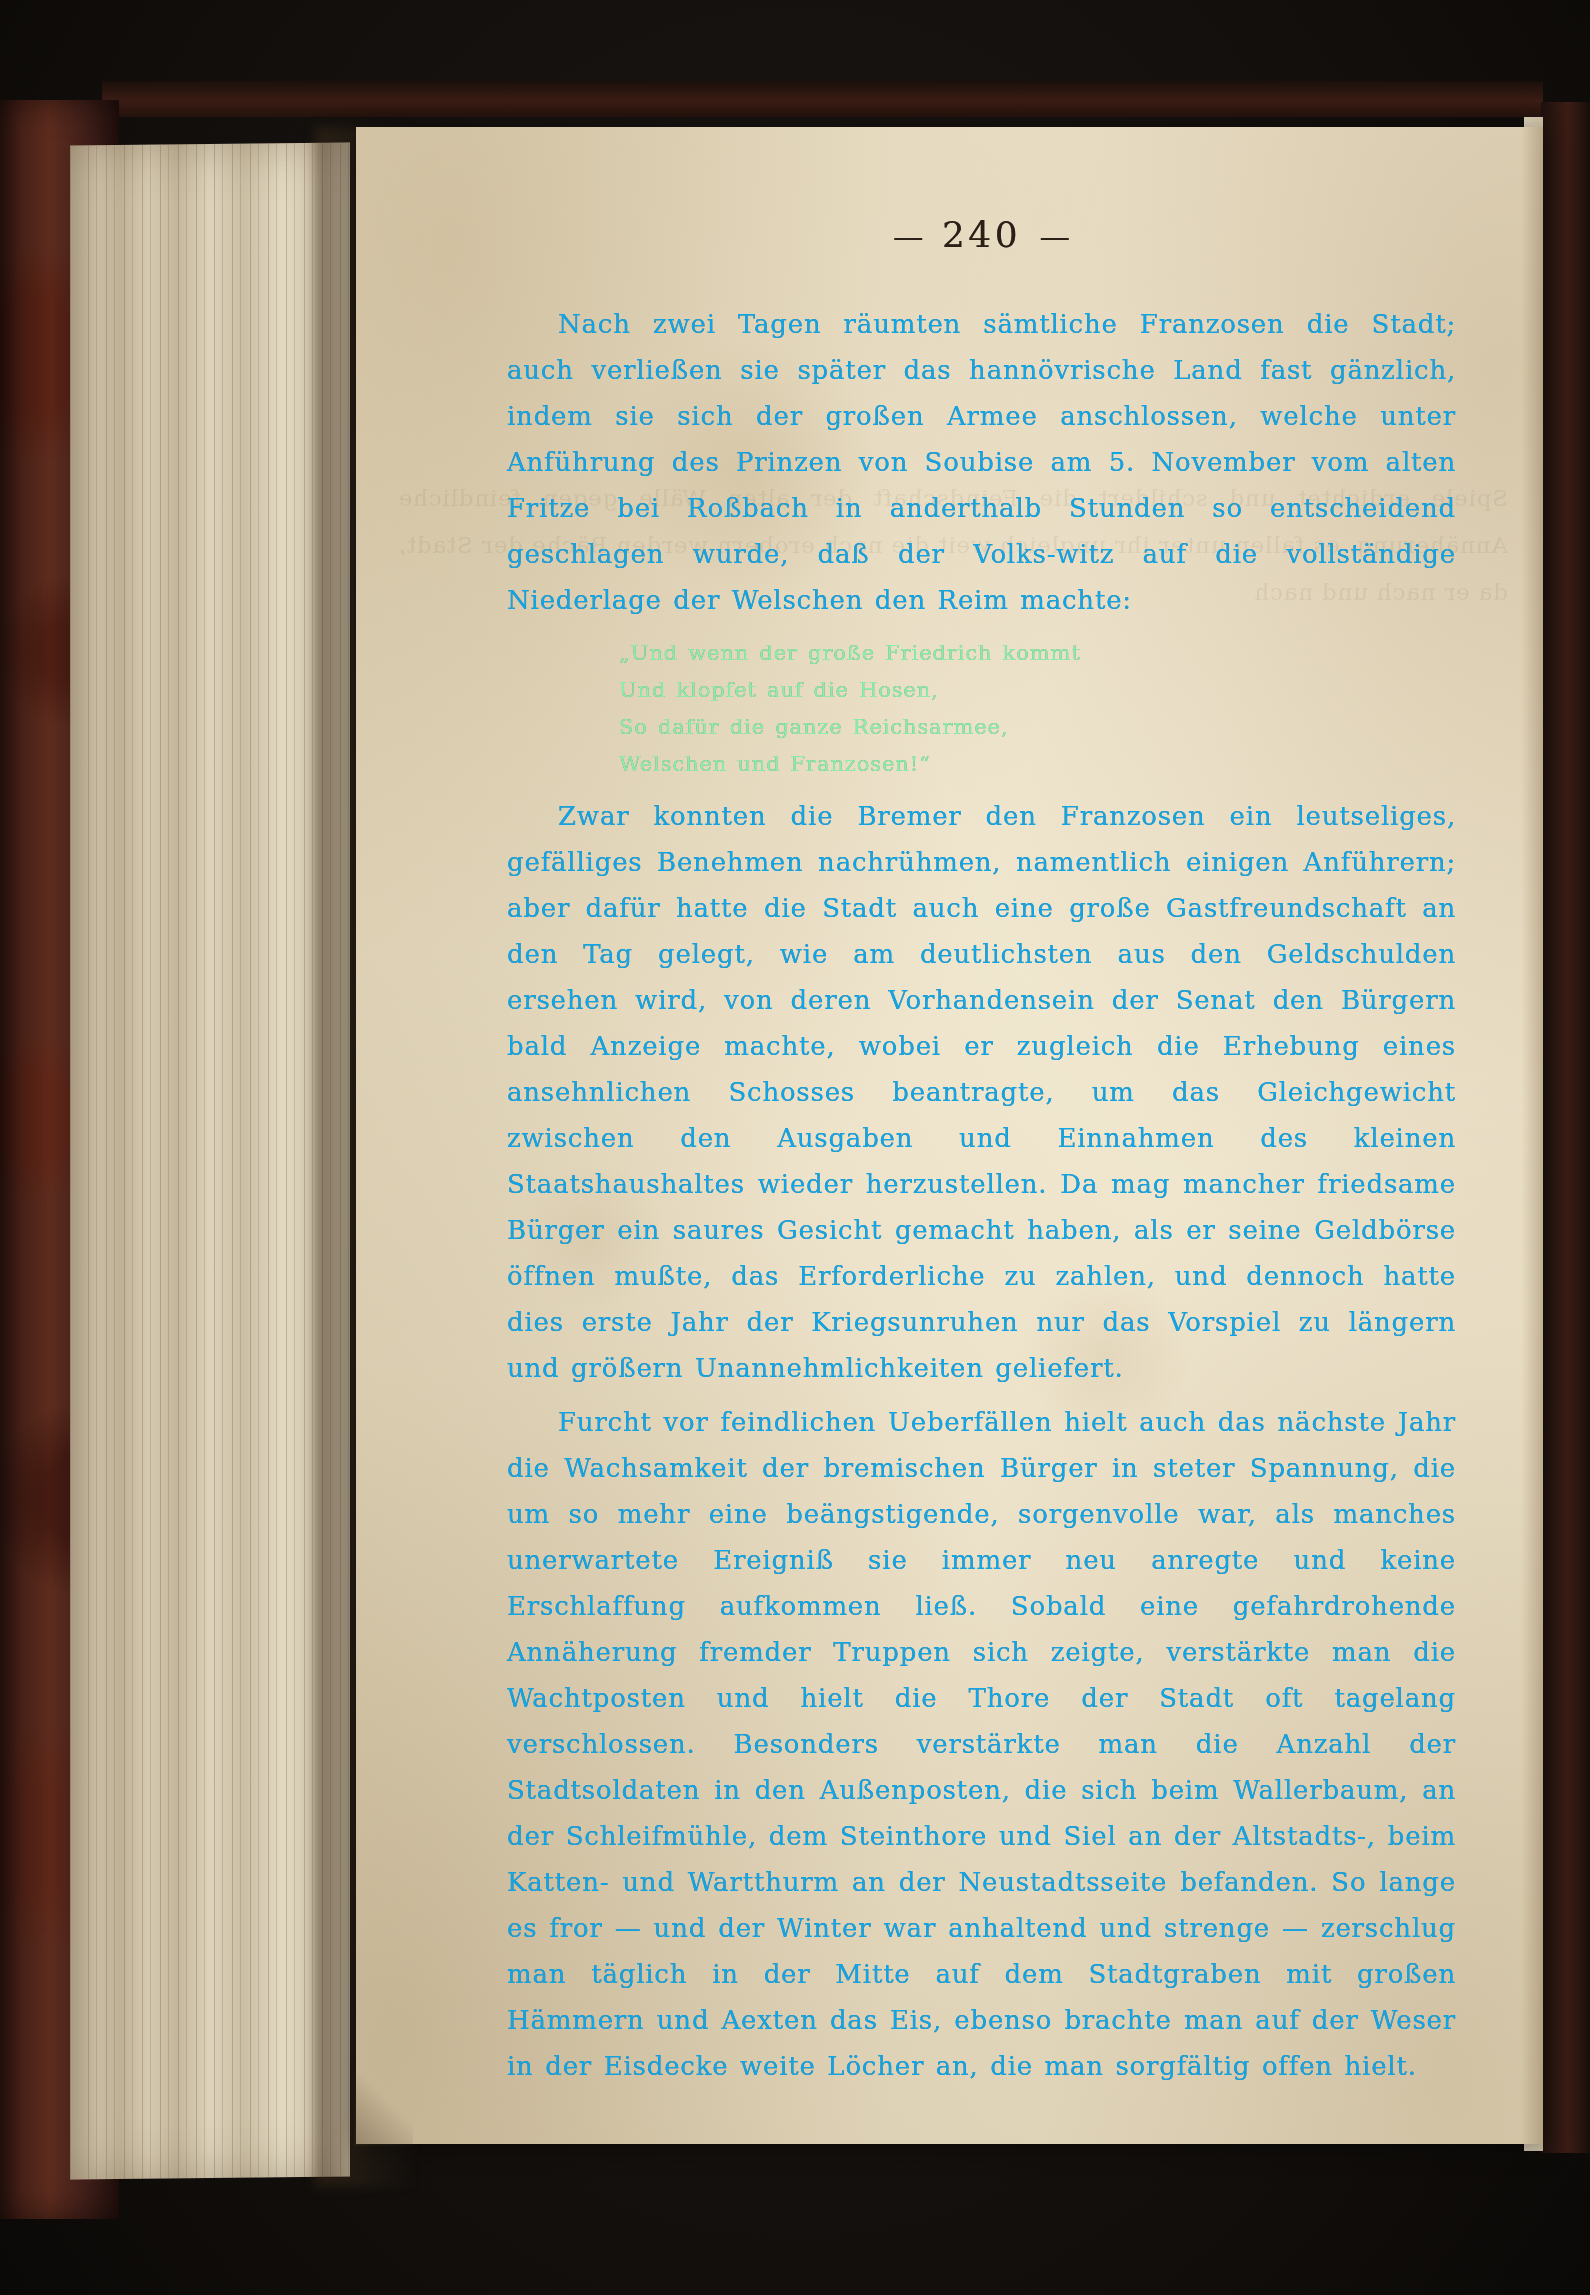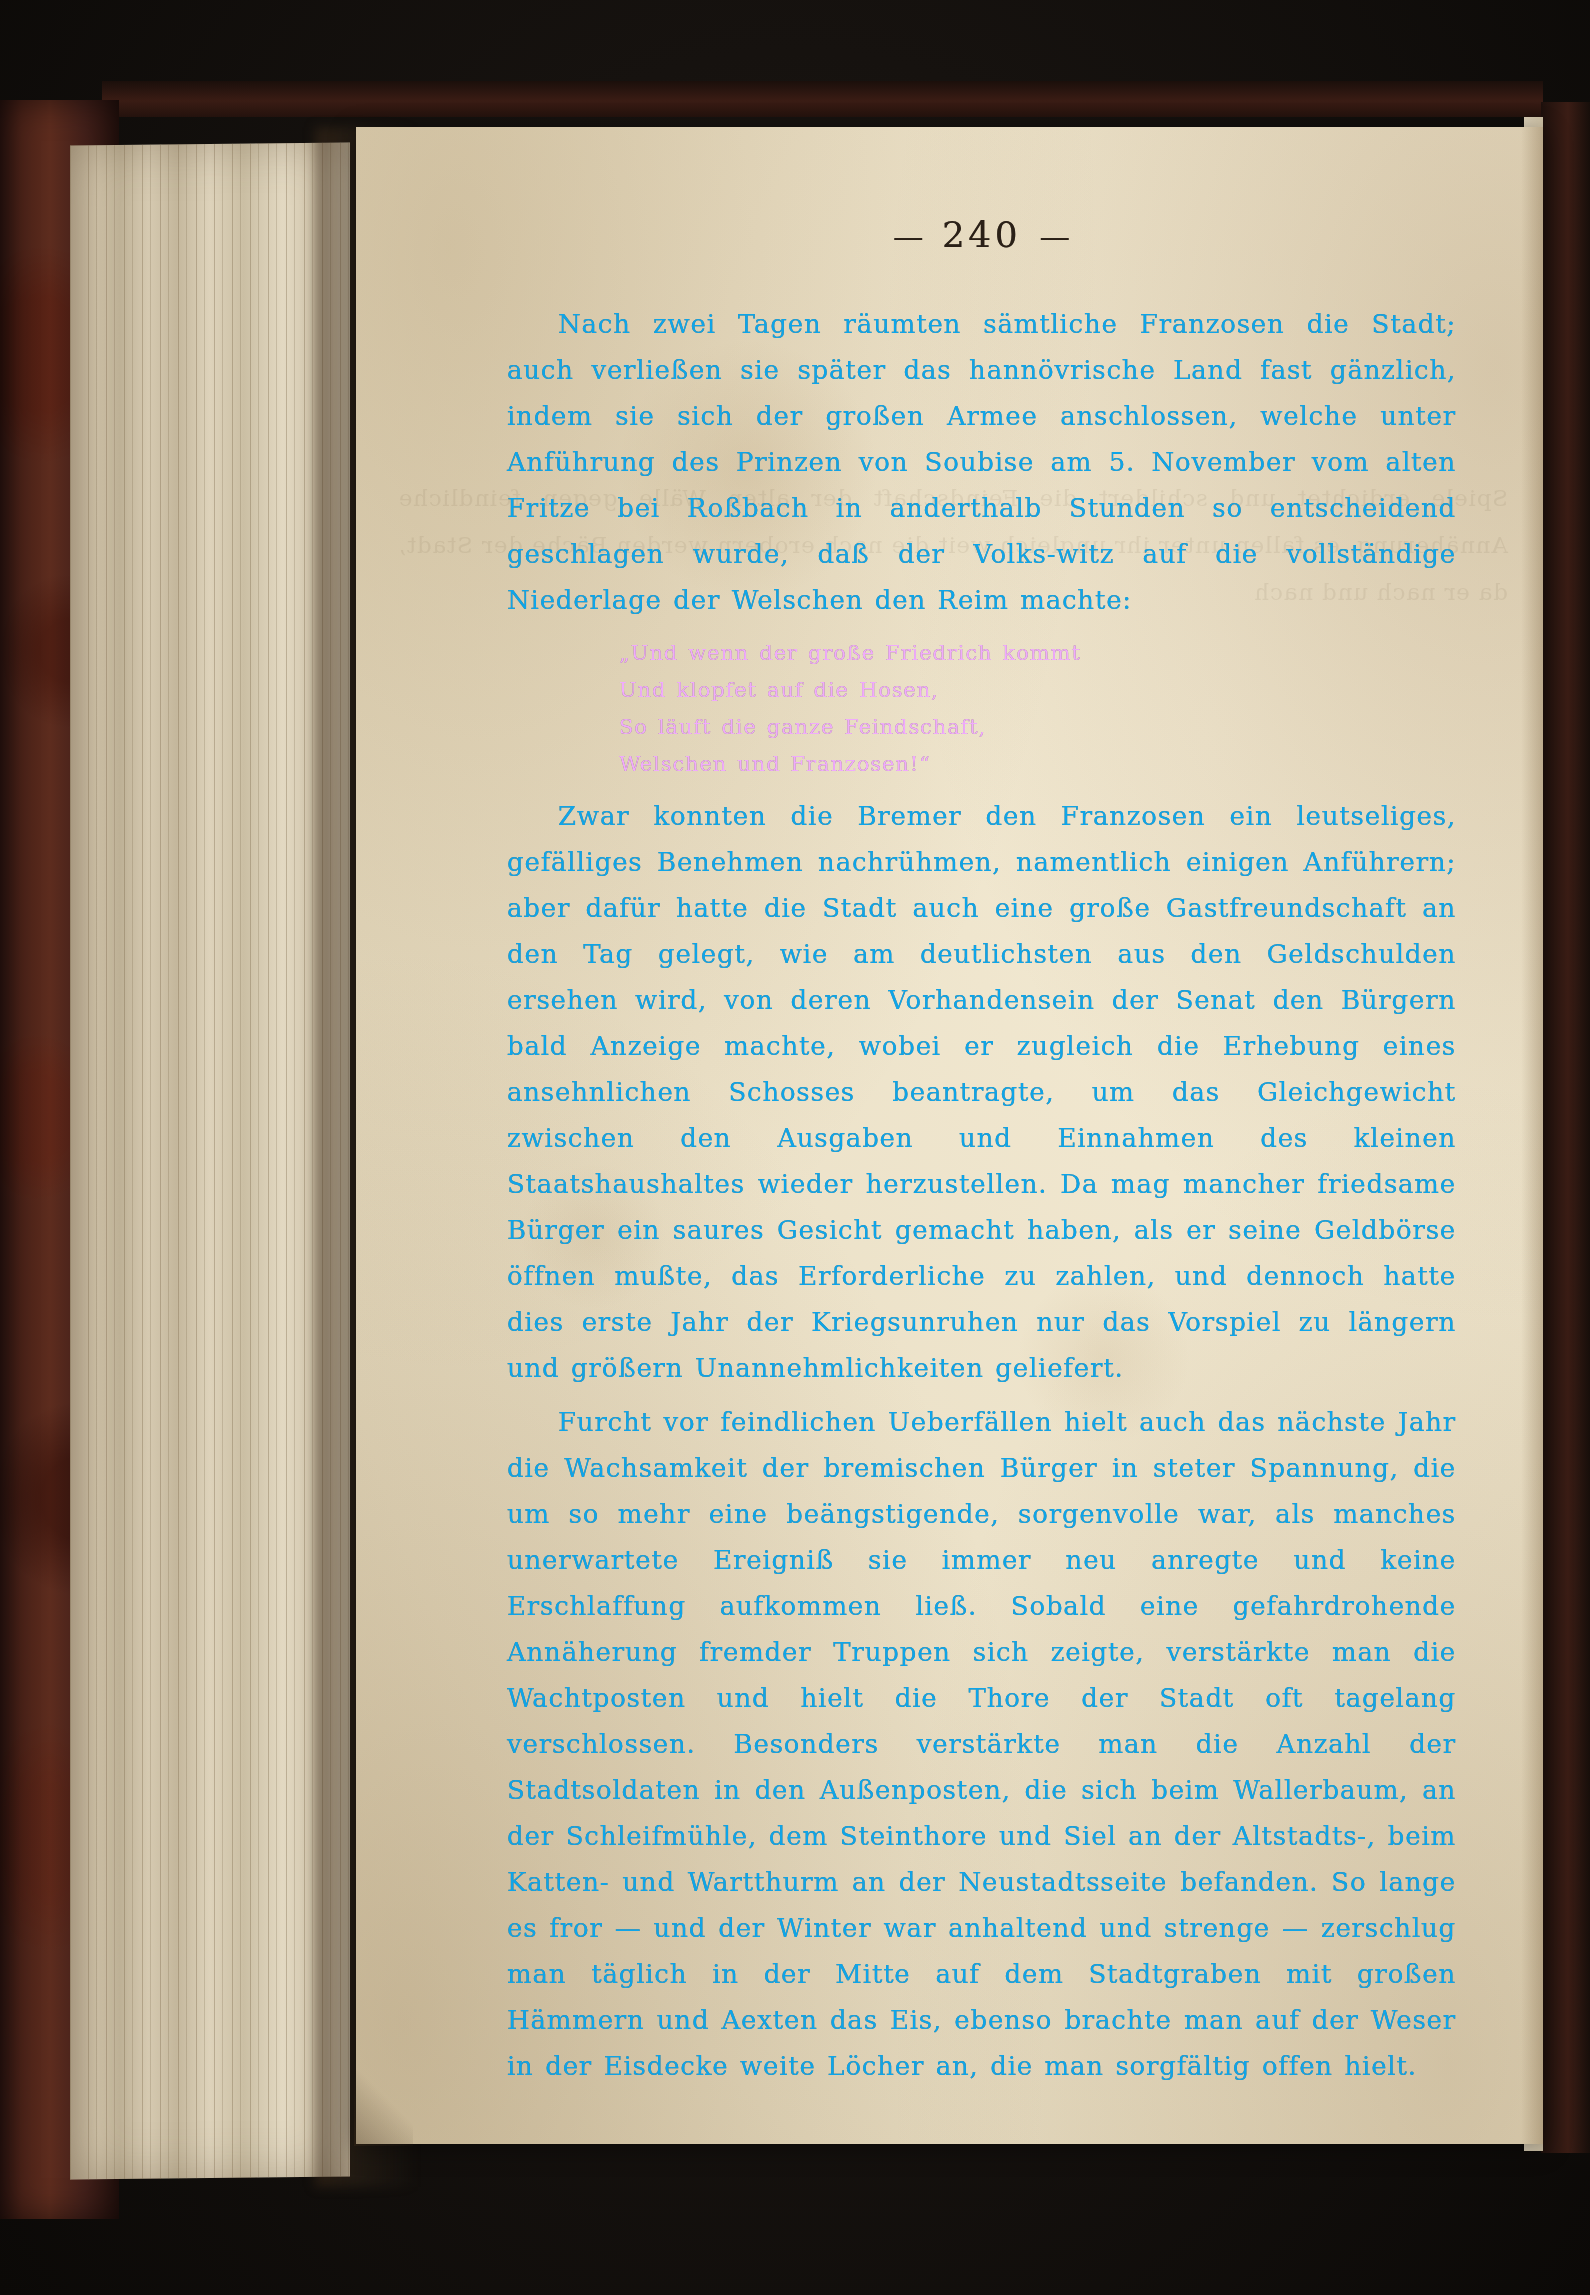--- a/index.html
+++ b/index.html
@@ -185,21 +185,21 @@
     font-family: "DejaVu Serif", serif;
   }
   .para + .para { margin-top: 8px; }
 
   #verse {
     margin: 12px 0 10.2px 112px;
     font-size: 21px;
     line-height: 37px;
     letter-spacing: 0.9px;
     word-spacing: 2.5px;
-    color: #f0abfc;
+    color: #86efac;
     font-family: "DejaVu Serif", serif;
   }
   #verse div { white-space: nowrap; }
 
   
   #text-block, #verse {
     text-shadow: 0 0 0.6px rgba(40,28,16,0.55);
   }
 
   
@@ -256,21 +256,21 @@
 
     <div id="folio">
       <span class="dash">—</span><span>240</span><span class="dash">—</span>
     </div>
 
     <p class="para">Nach zwei Tagen räumten sämtliche Franzosen die Stadt; auch verließen sie später das hannövrische Land fast gänzlich, indem sie sich der großen Armee anschlossen, welche unter Anführung des Prinzen von Soubise am 5. November vom alten Fritze bei Roßbach in anderthalb Stunden so entscheidend geschlagen wurde, daß der Volks‑witz auf die vollständige Niederlage der Welschen den Reim machte:</p>
 
     <div id="verse">
       <div>„Und wenn der große Friedrich kommt</div>
       <div>Und klopfet auf die Hosen,</div>
-      <div>So läuft die ganze Feindschaft,</div>
+      <div>So dafür die ganze Reichsarmee,</div>
       <div>Welschen und Franzosen!“</div>
     </div>
 
     <p class="para">Zwar konnten die Bremer den Franzosen ein leutseliges, gefälliges Benehmen nachrühmen, namentlich einigen Anführern; aber dafür hatte die Stadt auch eine große Gastfreundschaft an den Tag gelegt, wie am deutlichsten aus den Geldschulden ersehen wird, von deren Vorhandensein der Senat den Bürgern bald Anzeige machte, wobei er zugleich die Erhebung eines ansehnlichen Schosses beantragte, um das Gleichgewicht zwischen den Ausgaben und Einnahmen des kleinen Staatshaushaltes wieder herzustellen. Da mag mancher friedsame Bürger ein saures Gesicht gemacht haben, als er seine Geldbörse öffnen mußte, das Erforderliche zu zahlen, und dennoch hatte dies erste Jahr der Kriegsunruhen nur das Vorspiel zu längern und größern Unannehmlichkeiten geliefert.</p>
     <p class="para">Furcht vor feindlichen Ueberfällen hielt auch das nächste Jahr die Wachsamkeit der bremischen Bürger in steter Spannung, die um so mehr eine beängstigende, sorgenvolle war, als manches unerwartete Ereigniß sie immer neu anregte und keine Erschlaffung aufkommen ließ. Sobald eine gefahrdrohende Annäherung fremder Truppen sich zeigte, verstärkte man die Wachtposten und hielt die Thore der Stadt oft tagelang verschlossen. Besonders verstärkte man die Anzahl der Stadtsoldaten in den Außenposten, die sich beim Wallerbaum, an der Schleifmühle, dem Steinthore und Siel an der Altstadts‑, beim Katten‑ und Wartthurm an der Neustadtsseite befanden. So lange es fror — und der Winter war anhaltend und strenge — zerschlug man täglich in der Mitte auf dem Stadtgraben mit großen Hämmern und Aexten das Eis, ebenso brachte man auf der Weser in der Eisdecke weite Löcher an, die man sorgfältig offen hielt.</p>
 
   </div>
 
 </div>
 

